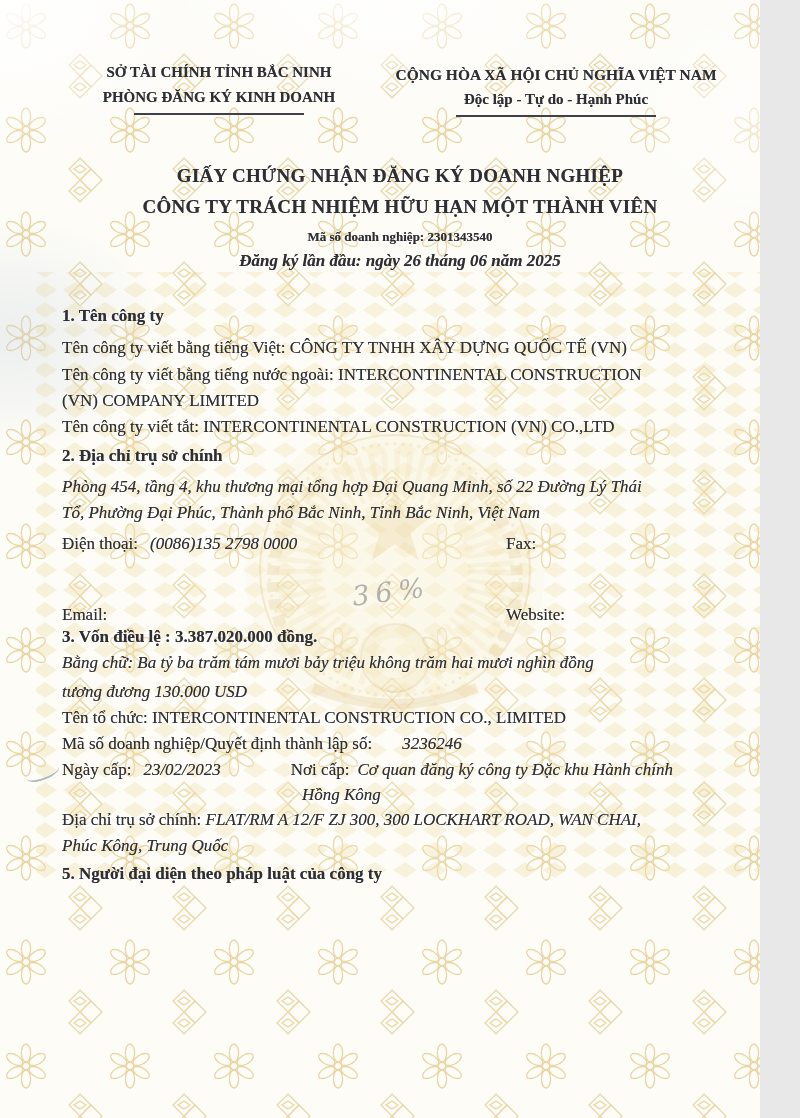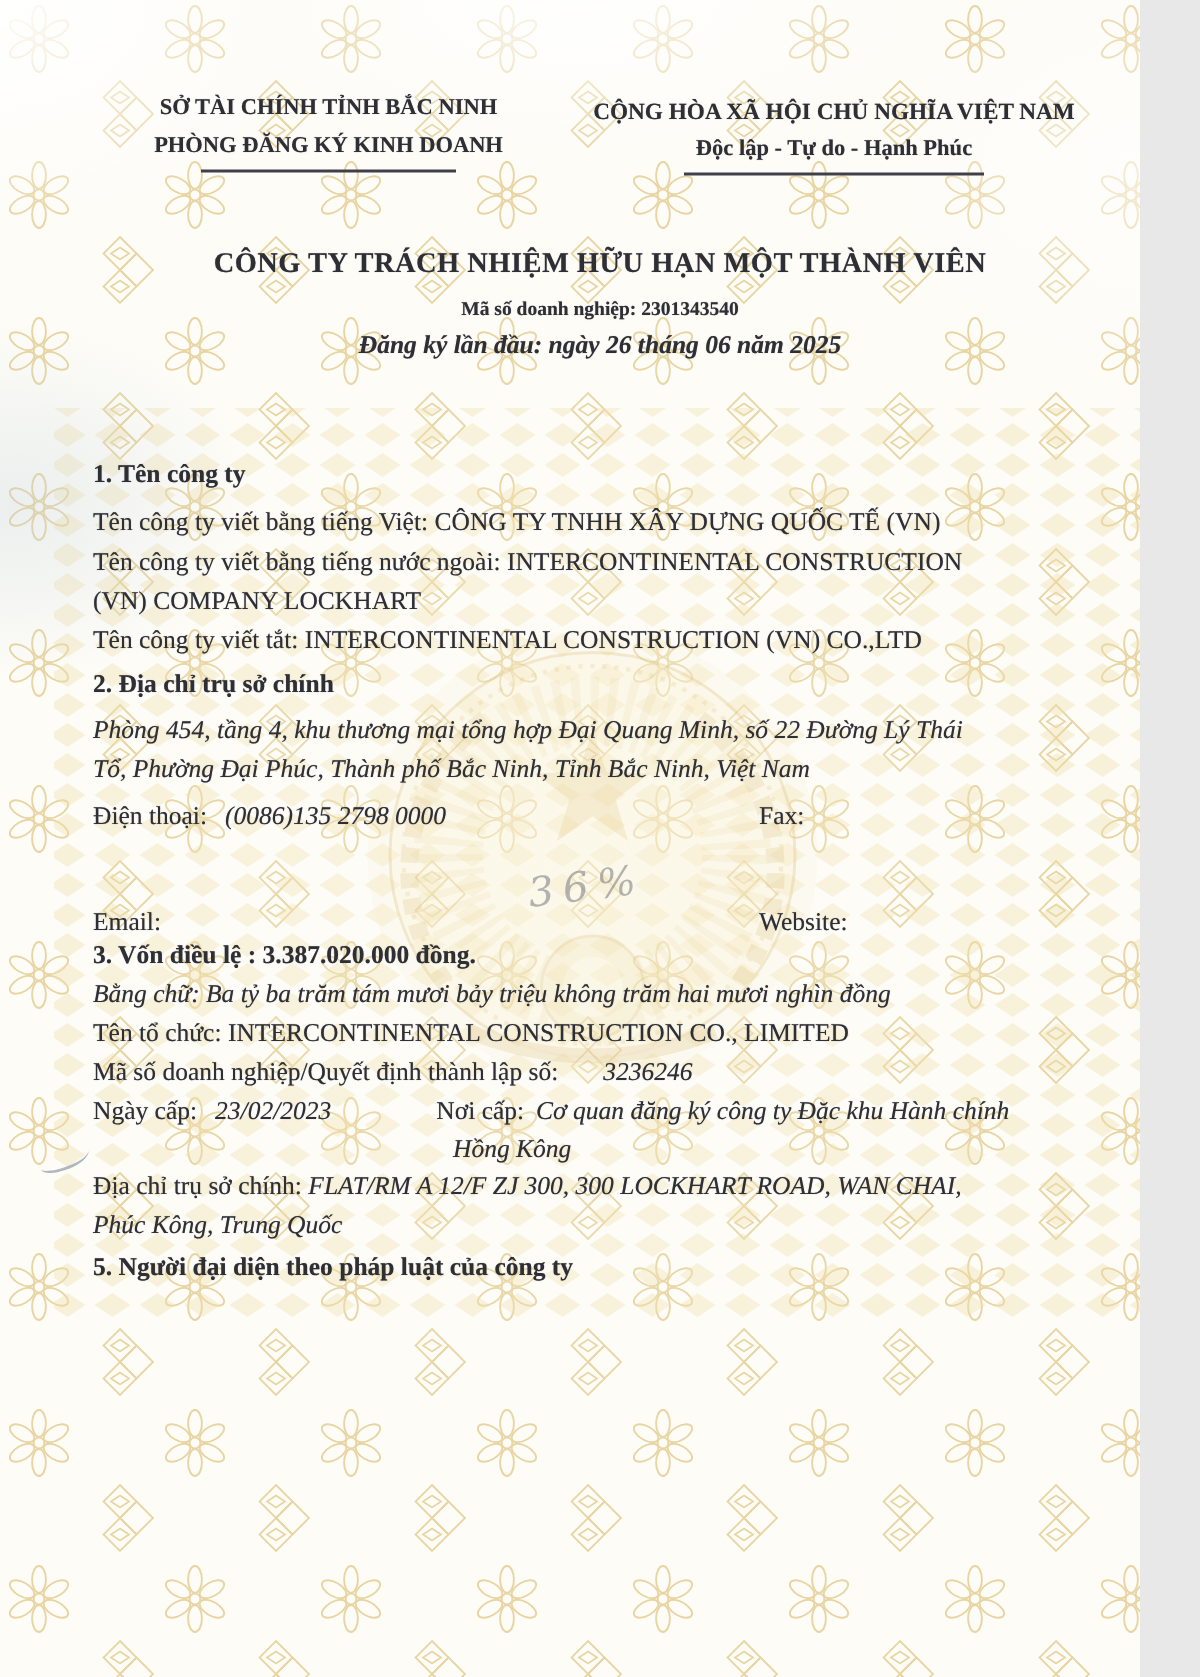--- a/index.html
+++ b/index.html
@@ -110,47 +110,49 @@
     <div>PHÒNG ĐĂNG KÝ KINH DOANH</div>
     <div class="rule rule-left"></div>
   </div>
   <div class="h-right txt">
     <div>CỘNG HÒA XÃ HỘI CHỦ NGHĨA VIỆT NAM</div>
     <div class="motto">Độc lập - Tự do - Hạnh Phúc</div>
     <div class="rule rule-right"></div>
   </div>
 
   <div class="title txt">
+    <div class="t-main">GIẤY CHỨNG NHẬN ĐĂNG KÝ DOANH NGHIỆP</div>
     <div class="t-main">CÔNG TY TRÁCH NHIỆM HỮU HẠN MỘT THÀNH VIÊN</div>
     <div class="t-code">Mã số doanh nghiệp: 2301343540</div>
     <div class="t-reg">Đăng ký lần đầu: ngày 26 tháng 06 năm 2025</div>
   </div>
 
   <div class="content txt">
 
     <div class="sec">1. Tên công ty</div>
     <div class="mt6">Tên công ty viết bằng tiếng Việt: CÔNG TY TNHH XÂY DỰNG QUỐC TẾ (VN)</div>
     <div class="mt1">Tên công ty viết bằng tiếng nước ngoài: INTERCONTINENTAL CONSTRUCTION</div>
-    <div>(VN) COMPANY LOCKHART</div>
+    <div>(VN) COMPANY LIMITED</div>
     <div>Tên công ty viết tắt: INTERCONTINENTAL CONSTRUCTION (VN) CO.,LTD</div>
 
     <div class="sec mt3">2. Địa chỉ trụ sở chính</div>
     <div class="it mt5">Phòng 454, tầng 4, khu thương mại tổng hợp Đại Quang Minh, số 22 Đường Lý Thái</div>
     <div class="it">Tổ, Phường Đại Phúc, Thành phố Bắc Ninh, Tỉnh Bắc Ninh, Việt Nam</div>
     <div class="row mt5">
       <span>Điện thoại:</span><span class="it ml-val">(0086)135 2798 0000</span>
       <span class="col2">Fax:</span>
     </div>
     <div class="row">
       <span>Email:</span>
       <span class="col2">Website:</span>
     </div>
 
     <div class="sec mtm4">3. Vốn điều lệ : 3.387.020.000 đồng.</div>
     <div class="it">Bằng chữ: Ba tỷ ba trăm tám mươi bảy triệu không trăm hai mươi nghìn đồng</div>
+    <div class="it mt3">tương đương 130.000 USD</div>
 
     <div>Tên tổ chức: INTERCONTINENTAL CONSTRUCTION CO., LIMITED</div>
     <div>
       <span>Mã số doanh nghiệp/Quyết định thành lập số:</span><span class="it ml-reg">3236246</span>
     </div>
     <div>
       <span>Ngày cấp:</span><span class="it ml-val">23/02/2023</span><span class="ml-place">Nơi cấp:</span><span class="it ml-pv">Cơ quan đăng ký công ty Đặc khu Hành chính</span>
     </div>
     <div class="it indent-hk lh24">Hồng Kông</div>
     <div>

